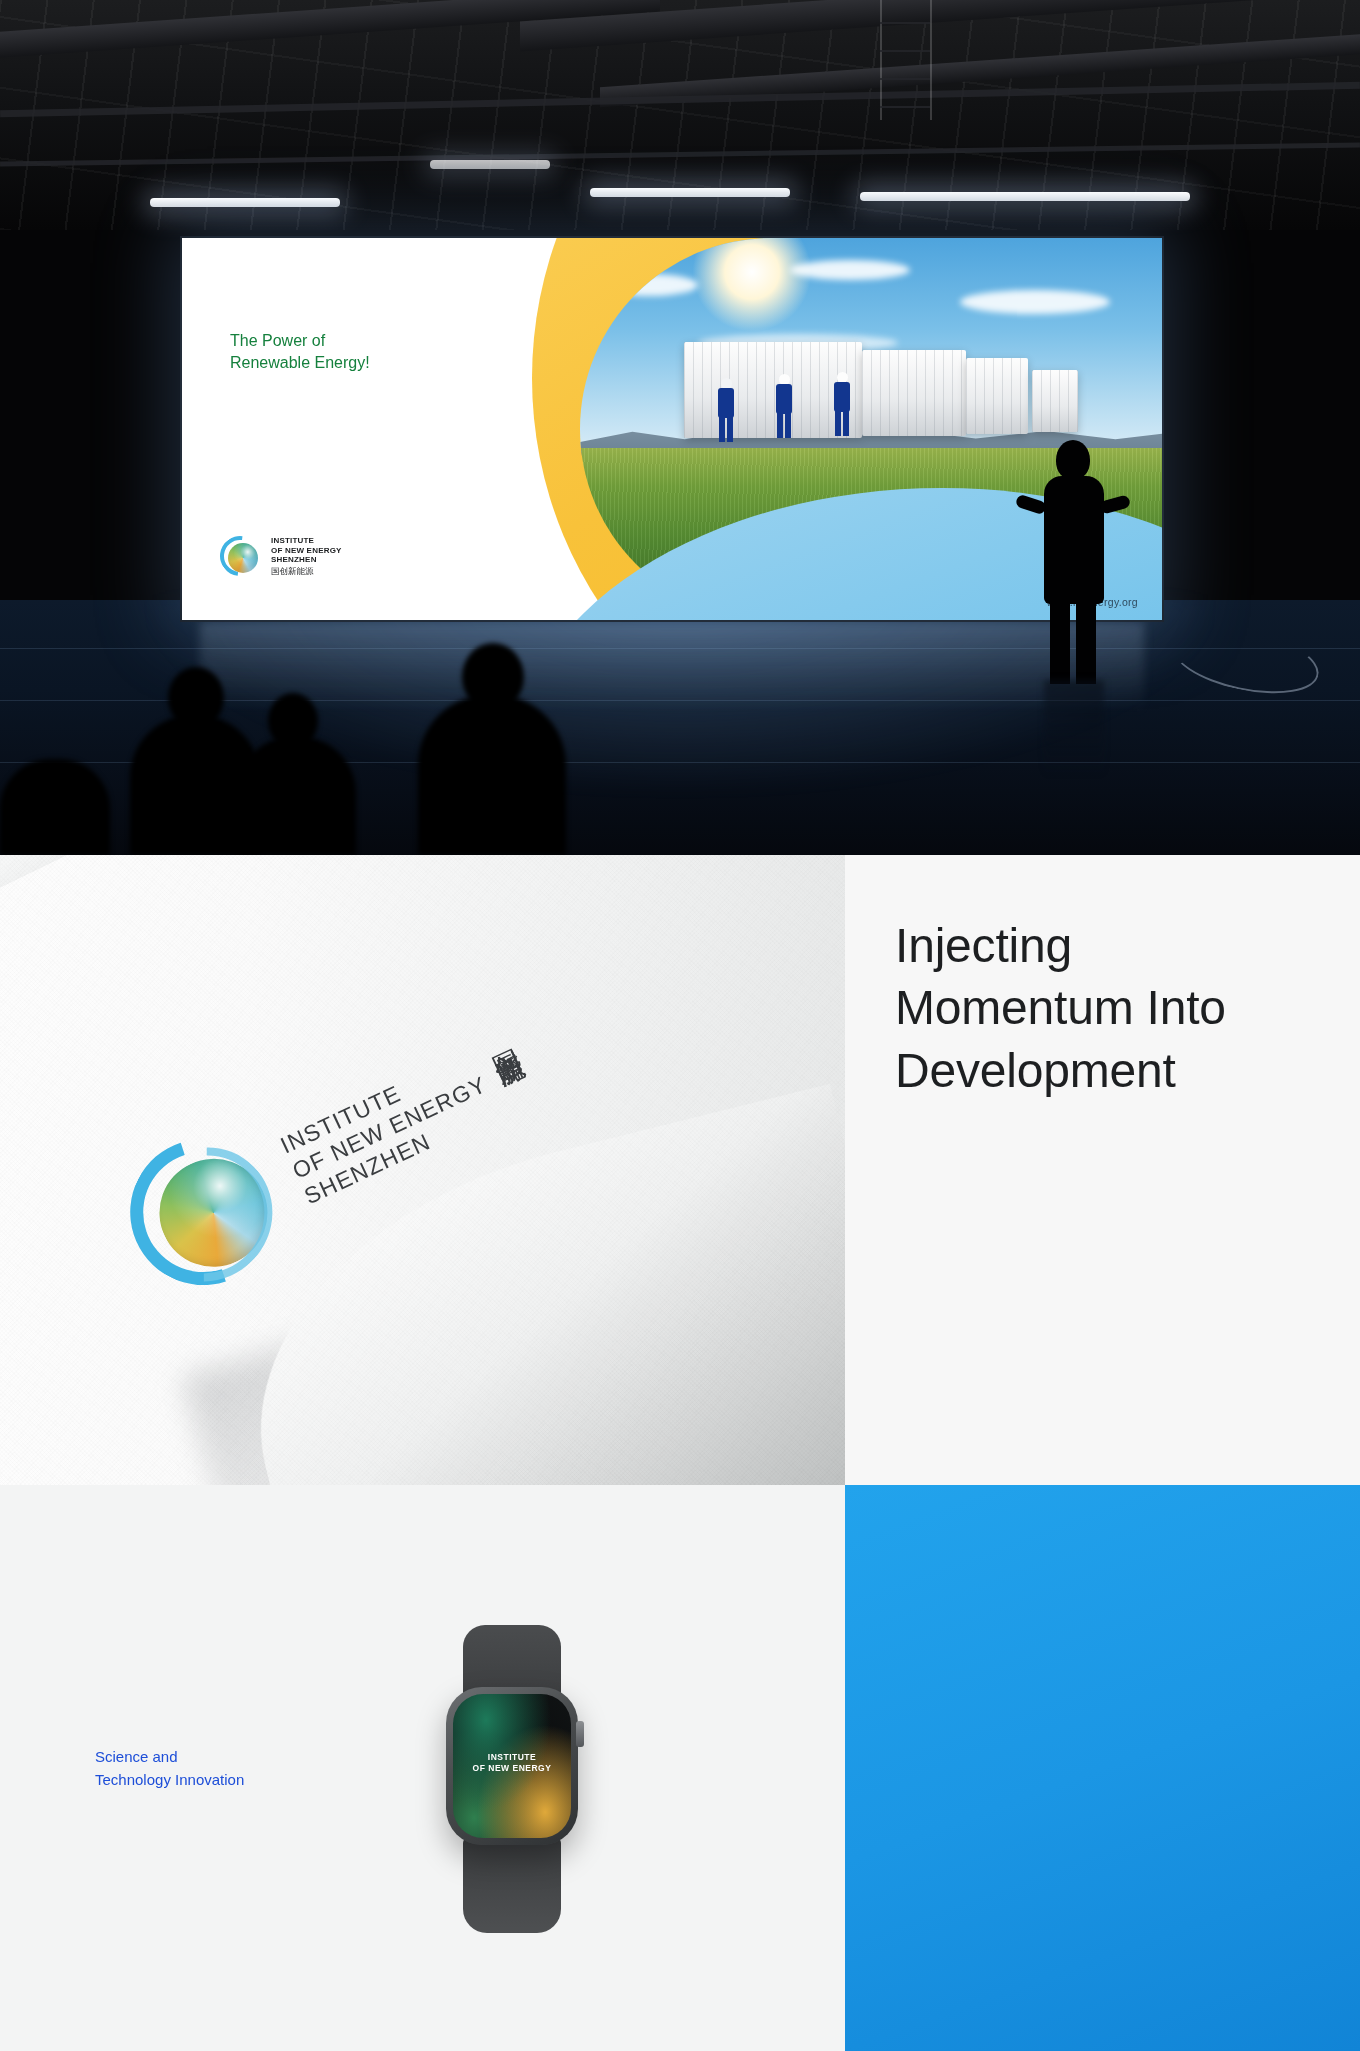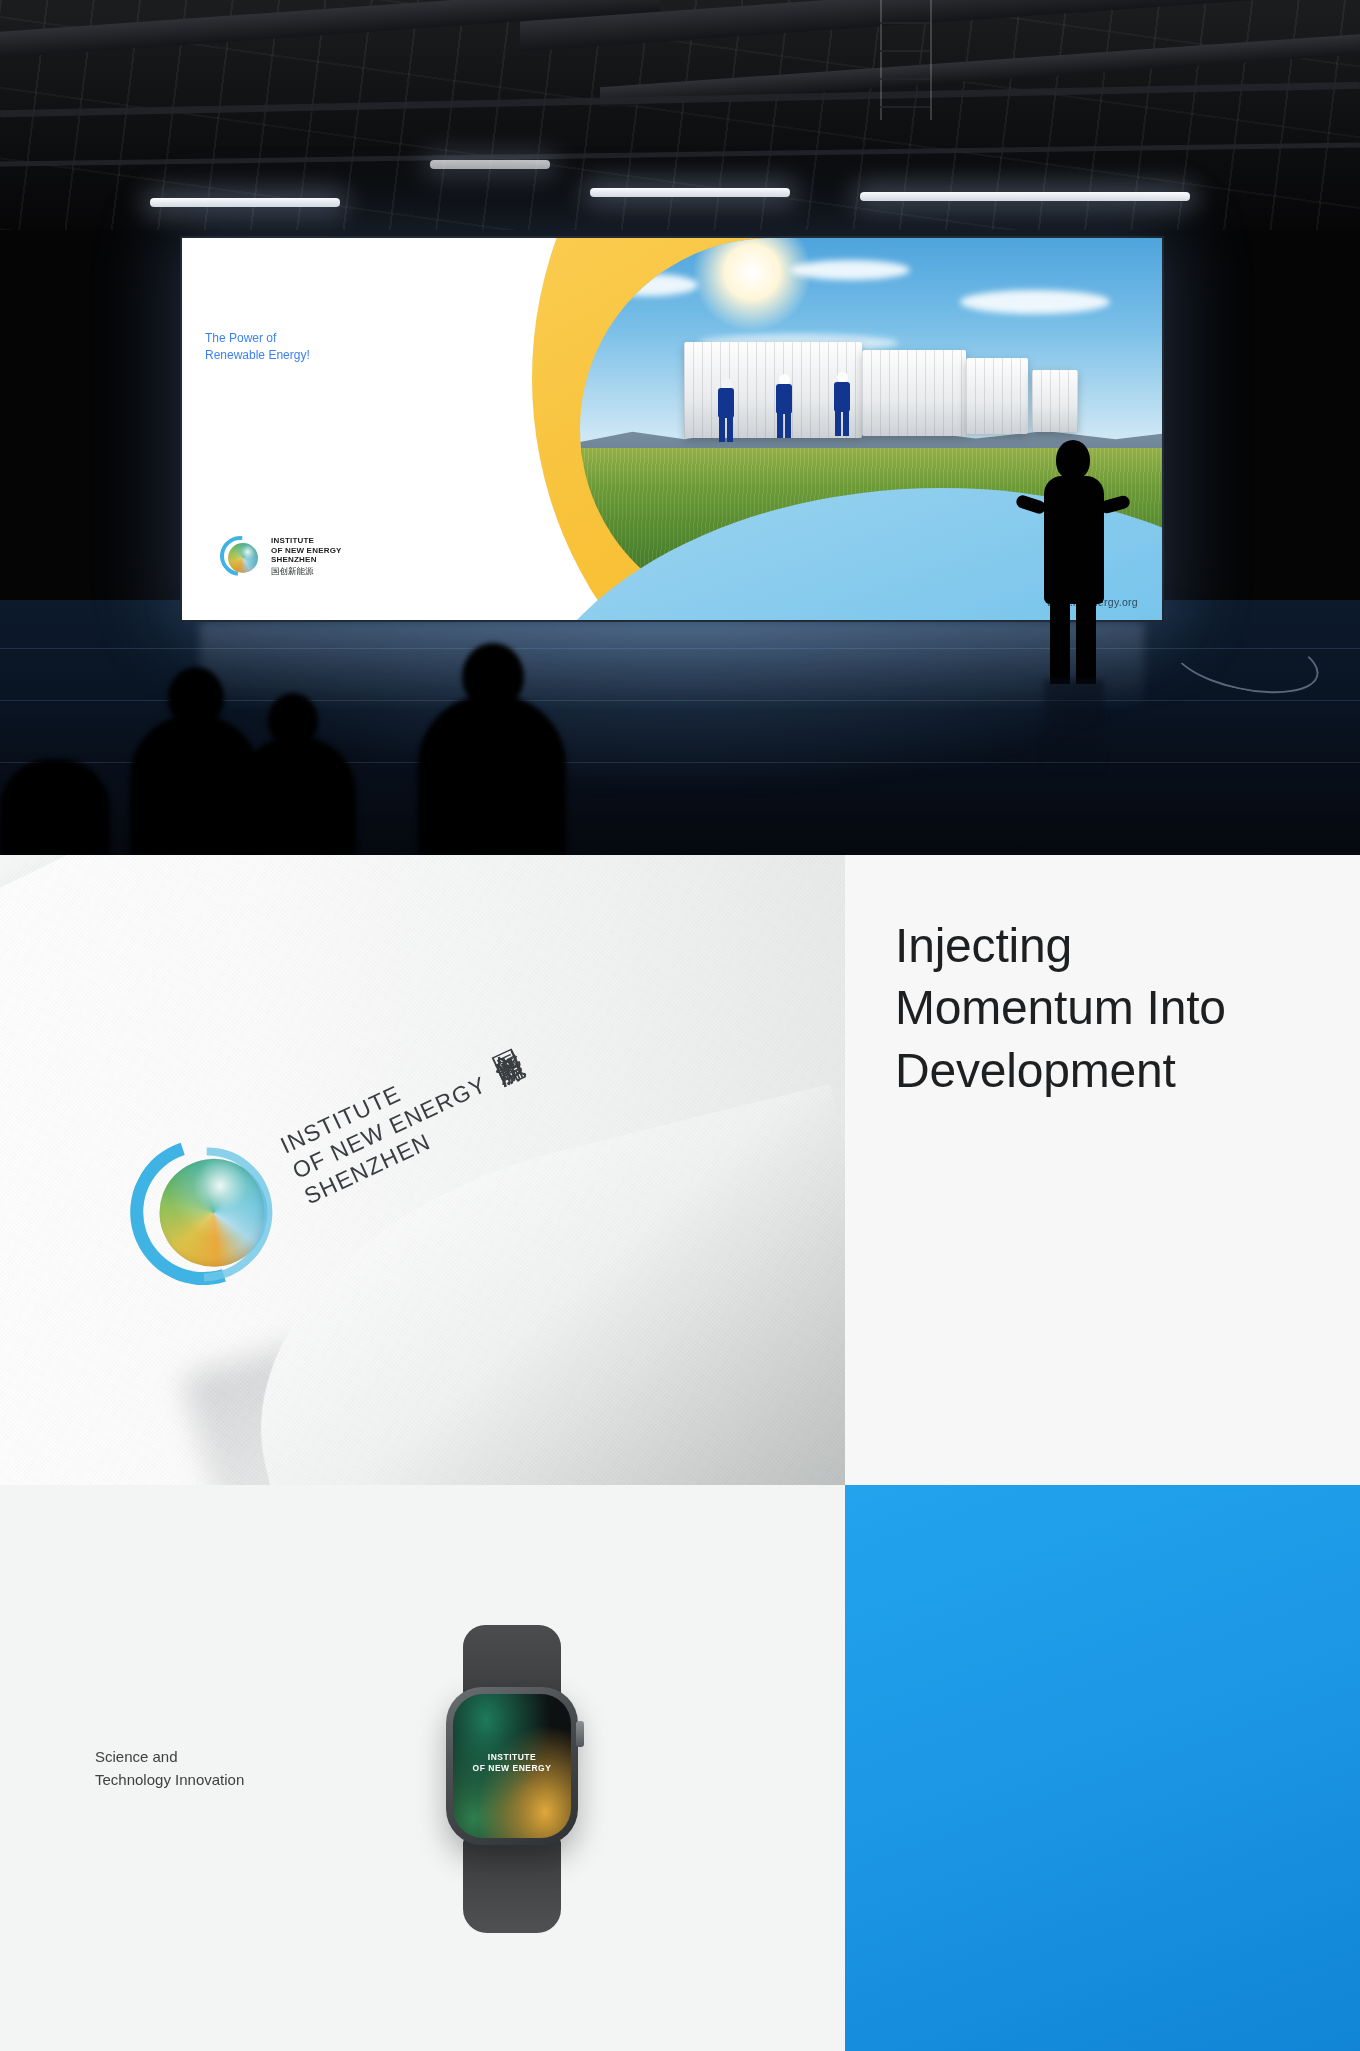--- a/index.html
+++ b/index.html
@@ -65,22 +65,22 @@
   .worker .body { position:absolute; left:50%; top:10px; width:16px; height:30px; margin-left:-8px;
                   border-radius:3px; background:#12368f; }
   .worker .legs { position:absolute; left:50%; top:38px; width:14px; height:26px; margin-left:-7px;
                   background:linear-gradient(90deg,#12368f 44%, rgba(0,0,0,0) 44% 56%, #12368f 56%); }
   .slide-blue { position:absolute; left:330px; top:250px; width:860px; height:560px;
                 border-radius:50%;
                 background:linear-gradient(160deg,#9ed4f0 0%,#6cc0ea 55%,#46aee4 100%); }
 
   .slide-title { position:absolute; left:40px; top:44px; font-size:31px; font-weight:bold;
                  color:#16181a; letter-spacing:-.4px; }
-  .slide-sub   { position:absolute; left:23px; top:92px; font-size:12px; line-height:1.38;
-                 color:#3b82f6; }
+  .slide-sub   { position:absolute; left:48px; top:92px; font-size:16px; line-height:1.38;
+                 color:#15803d; }
   .slide-url   { position:absolute; right:24px; bottom:12px; font-size:10.5px; color:#2f4a5e;
                  letter-spacing:.3px; }
 
   .slide-logo { position:absolute; left:38px; bottom:42px; display:flex; align-items:center; gap:9px; }
   .slide-logo .logo-txt { font-size:8px; line-height:1.2; font-weight:bold; color:#1c1e20;
                           letter-spacing:.2px; }
   .slide-logo .logo-cn  { font-size:8.5px; color:#1c1e20; margin-top:1px; }
 
   
   .mark { position:relative; flex:0 0 auto; }
@@ -140,21 +140,21 @@
 
   .panel-headline { position:absolute; left:845px; top:855px; width:515px; height:630px;
                     background:#f7f7f7; }
   .headline { position:absolute; left:50px; top:60px; font-size:48px; line-height:1.30;
               font-weight:300; color:#1d1f21; letter-spacing:-.2px; }
 
   
   .panel-watch { position:absolute; left:0; top:1485px; width:845px; height:566px;
                  background:#f3f4f4; }
   .watch-caption { position:absolute; left:95px; top:1745px; font-size:15px; line-height:1.55;
-                   color:#404040; font-weight:300; }
+                   color:#1d4ed8; font-weight:300; }
   .watch { position:absolute; left:430px; top:1625px; width:165px; height:300px; }
   .strap-top { position:absolute; left:33px; top:0; width:98px; height:88px; border-radius:22px 22px 6px 6px;
                background:linear-gradient(180deg,#4a4c4e,#3a3c3e); }
   .strap-bot { position:absolute; left:33px; top:212px; width:98px; height:96px; border-radius:6px 6px 24px 24px;
                background:linear-gradient(180deg,#3a3c3e,#4e5052); }
   .watch-case { position:absolute; left:16px; top:62px; width:132px; height:158px; border-radius:36px;
                 background:linear-gradient(150deg,#6d7073 0%,#4c4f51 38%,#2e3133 100%);
                 box-shadow:0 14px 30px rgba(0,0,0,.28); }
   .watch-face { position:absolute; left:7px; top:7px; width:118px; height:144px; border-radius:30px;
                 background:

